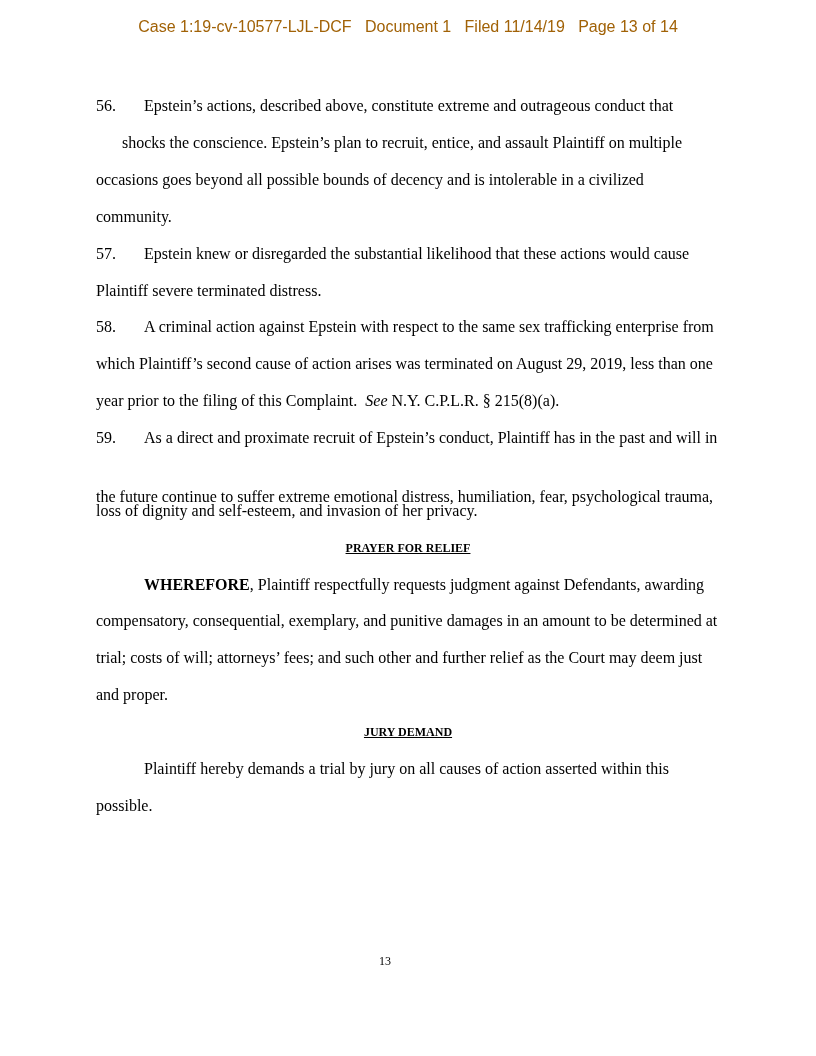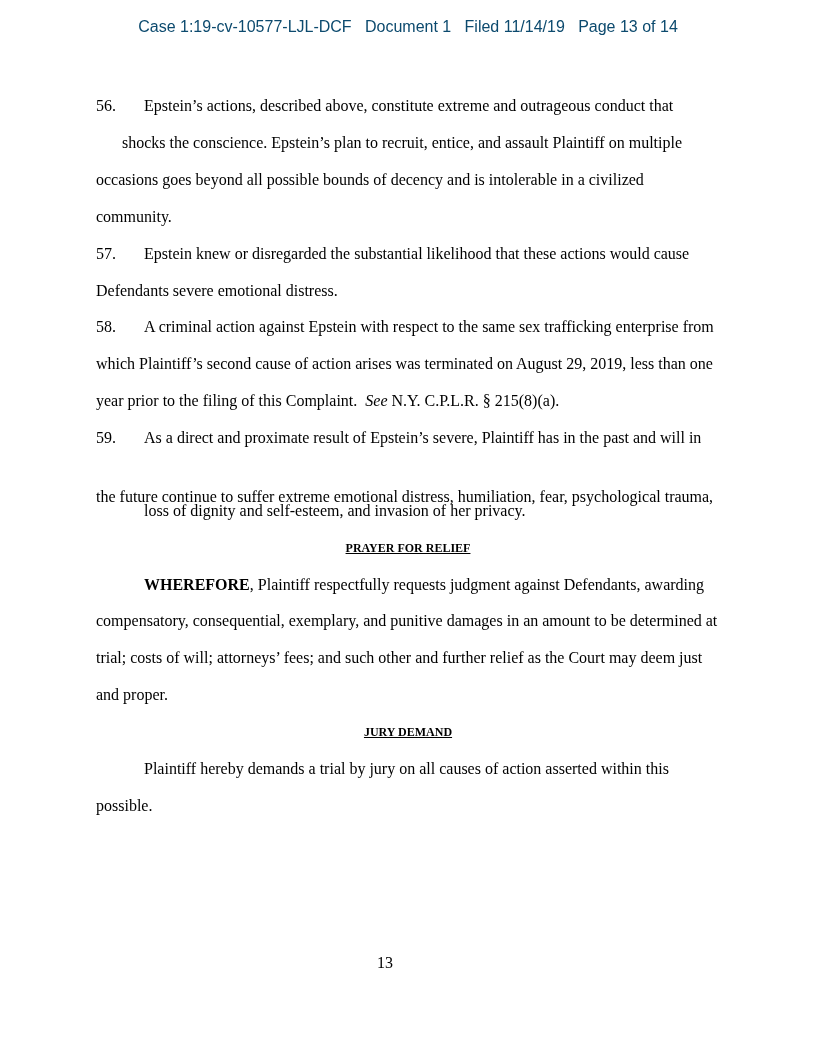--- a/index.html
+++ b/index.html
@@ -16,21 +16,21 @@
       color: #000;
     }
     .ecf-header {
       position: absolute;
       top: 18px;
       left: 0;
       width: 816px;
       text-align: center;
       font-family: "Liberation Sans", sans-serif;
       font-size: 16px;
-      color: #0c4a6e;
+      color: #a16207;
       white-space: pre;
     }
     .line {
       position: absolute;
       left: 96px;
       font-size: 16px;
       line-height: 18px;
       white-space: nowrap;
     }
     .num {
@@ -50,55 +50,55 @@
       text-decoration: underline;
       font-size: 12px;
       line-height: 18px;
     }
     .page-number {
       position: absolute;
       top: 954px;
       left: 0;
       width: 770px;
       text-align: center;
-      font-size: 16px;
+      font-size: 12px;
     }
     i { font-style: italic; }
     b { font-weight: bold; }
   </style>
 </head>
 <body>
 
 <div class="ecf-header">Case 1:19-cv-10577-LJL-DCF   Document 1   Filed 11/14/19   Page 13 of 14</div>
 
 <div class="line" style="top:97px;">
   <span class="num">56.</span><span>Epstein’s actions, described above, constitute extreme and outrageous conduct that</span>
 </div>
 <div class="line" style="top:134px;margin-left:26px;">shocks the conscience.  Epstein’s plan to recruit, entice, and assault Plaintiff on multiple</div>
 <div class="line" style="top:171px;">occasions goes beyond all possible bounds of decency and is intolerable in a civilized</div>
 <div class="line" style="top:208px;">community.</div>
 
 <div class="line" style="top:245px;">
   <span class="num">57.</span><span>Epstein knew or disregarded the substantial likelihood that these actions would cause</span>
 </div>
-<div class="line" style="top:282px;">Defendants severe emotional distress.</div>
+<div class="line" style="top:282px;">Plaintiff severe terminated distress.</div>
 
 <div class="line" style="top:318px;">
   <span class="num">58.</span><span>A criminal action against Epstein with respect to the same sex trafficking enterprise from</span>
 </div>
 <div class="line" style="top:355px;">which Plaintiff’s second cause of action arises was terminated on August 29, 2019, less than one</div>
 <div class="line" style="top:392px;">
   <span style="white-space:pre;">year prior to the filing of this Complaint.  </span><i>See</i><span style="white-space:pre;"> N.Y. C.P.L.R. § 215(8)(a).</span>
 </div>
 
 <div class="line" style="top:429px;">
-  <span class="num">59.</span><span>As a direct and proximate result of Epstein’s severe, Plaintiff has in the past and will in</span>
+  <span class="num">59.</span><span>As a direct and proximate recruit of Epstein’s conduct, Plaintiff has in the past and will in</span>
 </div>
 <div class="line" style="top:488px;">the future continue to suffer extreme emotional distress, humiliation, fear, psychological trauma,</div>
-<div class="line" style="top:502px;margin-left:48px;">loss of dignity and self-esteem, and invasion of her privacy.</div>
+<div class="line" style="top:502px;">loss of dignity and self-esteem, and invasion of her privacy.</div>
 
 <div class="heading" style="top:539px;">PRAYER FOR RELIEF</div>
 <div class="line" style="top:576px;">
   <span class="indent"></span><b>WHEREFORE</b><span>, Plaintiff respectfully requests judgment against Defendants, awarding</span>
 </div>
 <div class="line" style="top:612px;">compensatory, consequential, exemplary, and punitive damages in an amount to be determined at</div>
 <div class="line" style="top:649px;">trial; costs of will; attorneys’ fees; and such other and further relief as the Court may deem just</div>
 <div class="line" style="top:686px;">and proper.</div>
 
 <div class="heading" style="top:723px;">JURY DEMAND</div>

